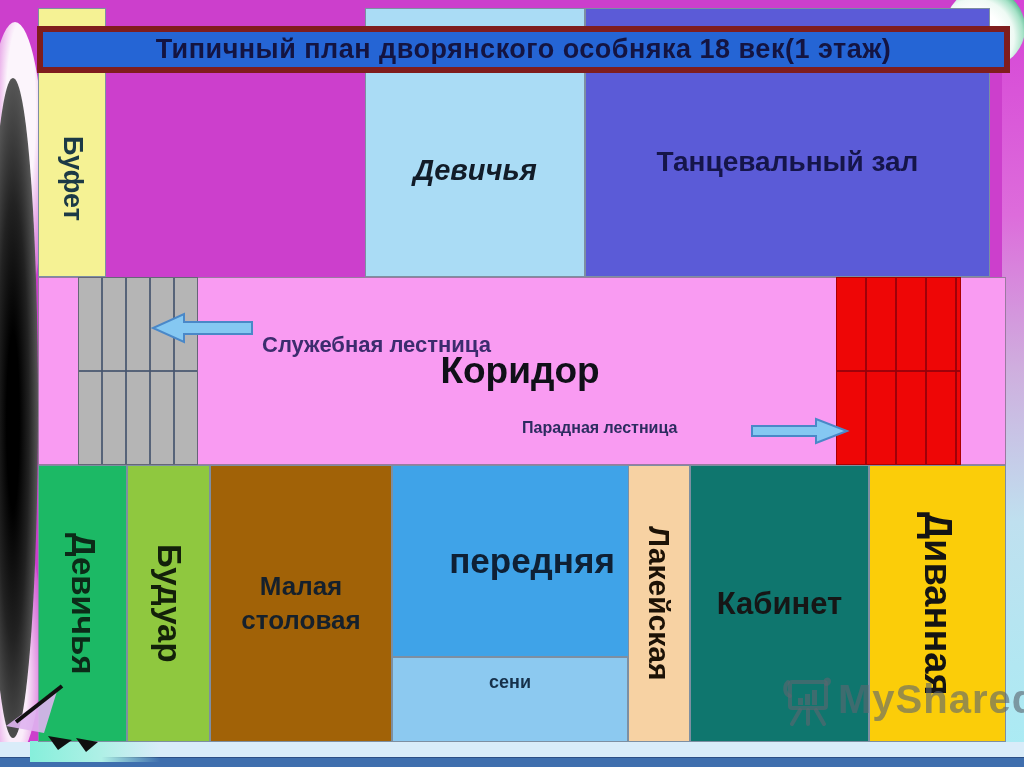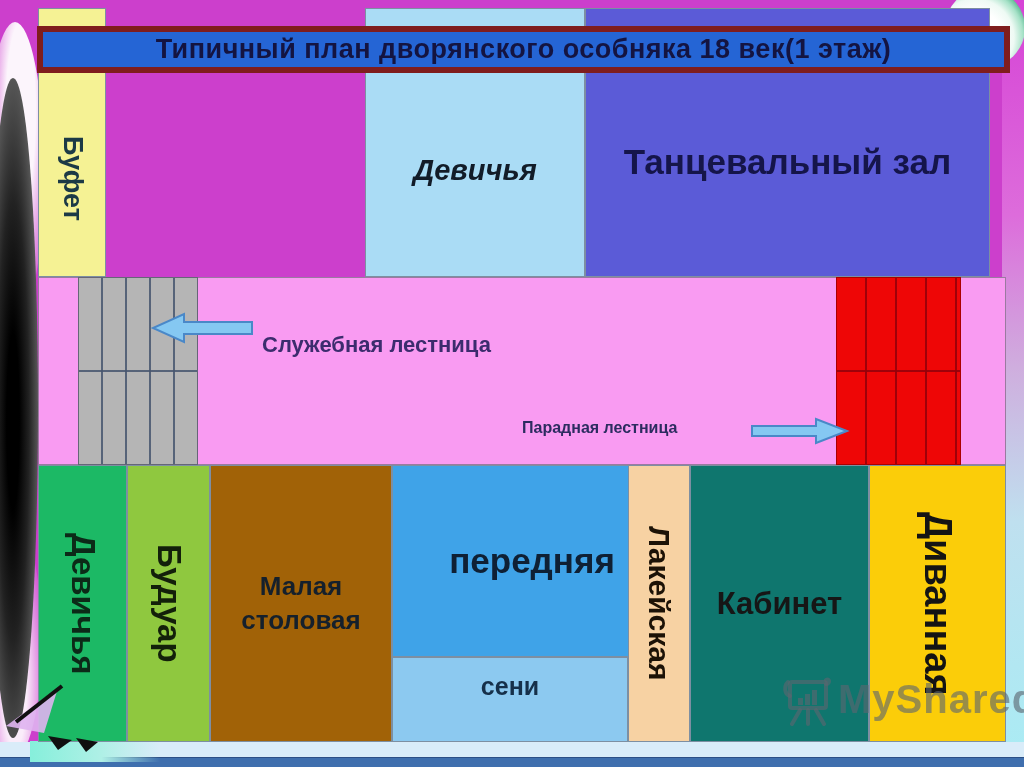--- a/index.html
+++ b/index.html
@@ -26,21 +26,21 @@
   .vert{writing-mode:vertical-rl;}
 
   .title-bar{position:absolute;left:37px;top:26px;width:973px;height:47px;z-index:4;
     background:#2565d5;border:6px solid #7f1d1d;box-sizing:border-box;
     display:flex;align-items:center;justify-content:center;
     font-weight:bold;font-size:27px;color:#141441;letter-spacing:0.5px;}
 
   .bufet{left:38px;top:8px;width:68px;height:269px;background:#f5f294;font-size:27px;color:#1c3a46;padding-top:72px;}
   .stolovaya{left:106px;top:8px;width:259px;height:269px;background:#63dfa2;font-size:33px;padding-top:62px;color:#10241a;}
   .gostinaya{left:365px;top:8px;width:220px;height:269px;background:#aadcf5;font-size:29px;font-style:italic;padding-top:56px;color:#121c28;}
-  .zal{left:585px;top:8px;width:405px;height:269px;background:#5b5bd7;font-size:35px;color:#15154a;padding-top:38px;}
+  .zal{left:585px;top:8px;width:405px;height:269px;background:#5b5bd7;font-size:28px;color:#15154a;padding-top:38px;}
 
   .koridor{left:38px;top:277px;width:968px;height:188px;background:#f99bf2;border:1px solid #9a7aa0;}
 
   .stairs{position:absolute;z-index:4;box-sizing:border-box;border:1px solid #667;
     background-repeat:repeat,no-repeat;background-size:auto 100%,100% 2px;background-position:0 0,0 50%;}
   .stairs-gray{left:78px;top:277px;width:120px;height:188px;background-color:#b5b5b5;
     background-image:repeating-linear-gradient(90deg,transparent 0 22px,rgba(70,85,110,.85) 22px 24px),
                      linear-gradient(rgba(70,85,110,.85),rgba(70,85,110,.85));}
   .stairs-red{left:836px;top:277px;width:125px;height:188px;background-color:#ee0606;border-color:#a00;
     background-image:repeating-linear-gradient(90deg,transparent 0 28px,rgba(150,0,10,.9) 28px 30px),
@@ -51,21 +51,21 @@
   .label-grand{left:522px;top:419px;font-size:16px;color:#2c2c60;}
   .koridor-label{position:absolute;left:380px;top:350px;width:280px;z-index:5;
     font-weight:bold;font-size:37px;color:#101018;text-align:center;}
   .arrow{position:absolute;z-index:5;}
 
   .devichya{left:38px;top:465px;width:89px;height:277px;background:#1cb965;font-size:33px;color:#0c2a18;}
   .buduar{left:127px;top:465px;width:83px;height:277px;background:#8fc83f;font-size:33px;color:#13200a;}
   .malaya{left:210px;top:465px;width:182px;height:277px;background:#a16207;font-size:26px;line-height:1.3;color:#15202c;}
   .malaya .inner{width:150px;}
   .perednyaya{left:392px;top:465px;width:280px;height:192px;background:#3fa3e8;font-size:35px;color:#0f2034;}
-  .seni{left:392px;top:657px;width:236px;height:85px;background:#8cc9f0;font-size:25px;color:#16304a;
+  .seni{left:392px;top:657px;width:236px;height:85px;background:#8cc9f0;font-size:18px;color:#16304a;
     align-items:flex-start;padding-top:14px;}
   .lakeyskaya{left:628px;top:465px;width:62px;height:277px;background:#f7d2a3;font-size:30px;color:#1c1206;}
   .kabinet{left:690px;top:465px;width:179px;height:277px;background:#0f766e;font-size:31px;color:#161616;}
   .divannaya{left:869px;top:465px;width:137px;height:277px;background:#fbcd09;font-size:38px;color:#141414;}
 
   
   .watermark{position:absolute;left:782px;top:672px;z-index:6;display:flex;align-items:center;gap:6px;
     color:rgba(92,102,112,.62);font-size:40px;font-weight:bold;letter-spacing:1px;}
 
   
@@ -93,20 +93,21 @@
 
   <div class="room koridor"></div>
   <div class="stairs stairs-gray"></div>
   <div class="stairs stairs-red"></div>
 
   <svg class="arrow" style="left:150px;top:311px;" width="104" height="34" viewBox="0 0 104 34">
     <path d="M102 11 L34 11 L34 3 L3 17 L34 31 L34 23 L102 23 Z" fill="#85c8f2" stroke="#4a88c8" stroke-width="2"></path>
   </svg>
   <div class="stair-label label-service">Служебная лестница</div>
 
+  <div class="koridor-label">Коридор</div>
 
   <div class="stair-label label-grand">Парадная лестница</div>
   <svg class="arrow" style="left:750px;top:416px;" width="100" height="30" viewBox="0 0 100 30">
     <path d="M2 10 L66 10 L66 3 L97 15 L66 27 L66 20 L2 20 Z" fill="#85c8f2" stroke="#4a88c8" stroke-width="2"></path>
   </svg>
 
   <div class="room devichya vert">Девичья</div>
   <div class="room buduar vert">Будуар</div>
   <div class="room malaya">
     <div class="inner">Малая столовая</div>

